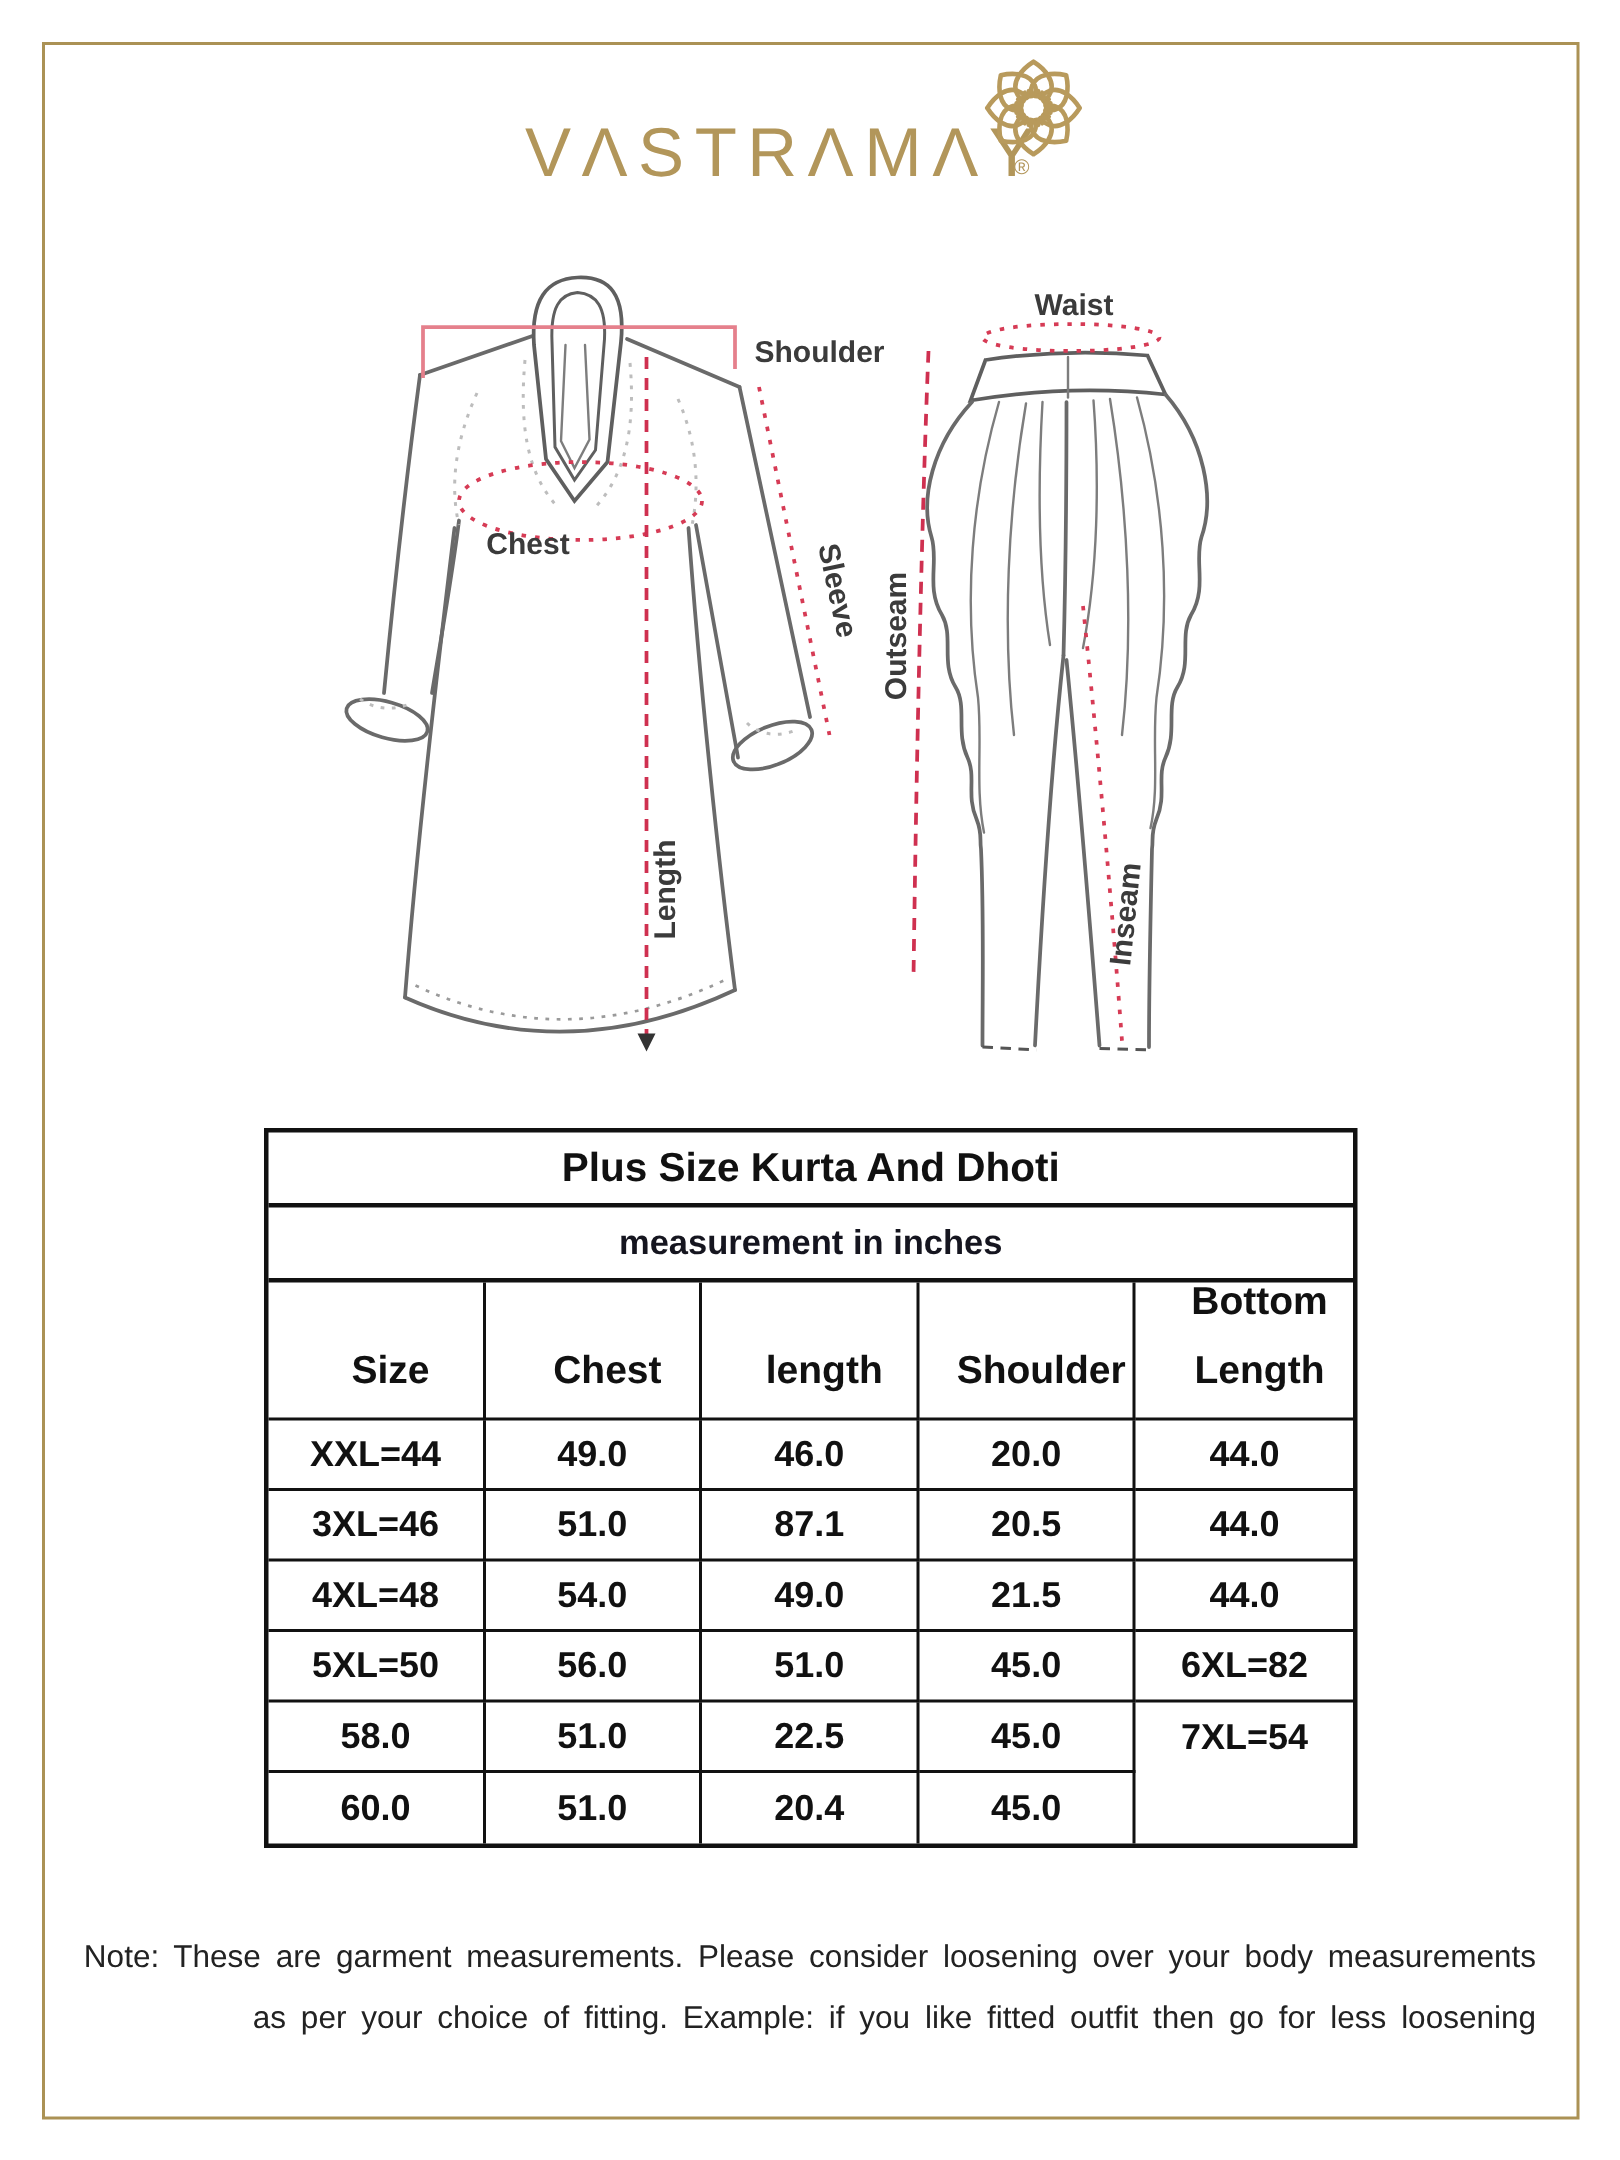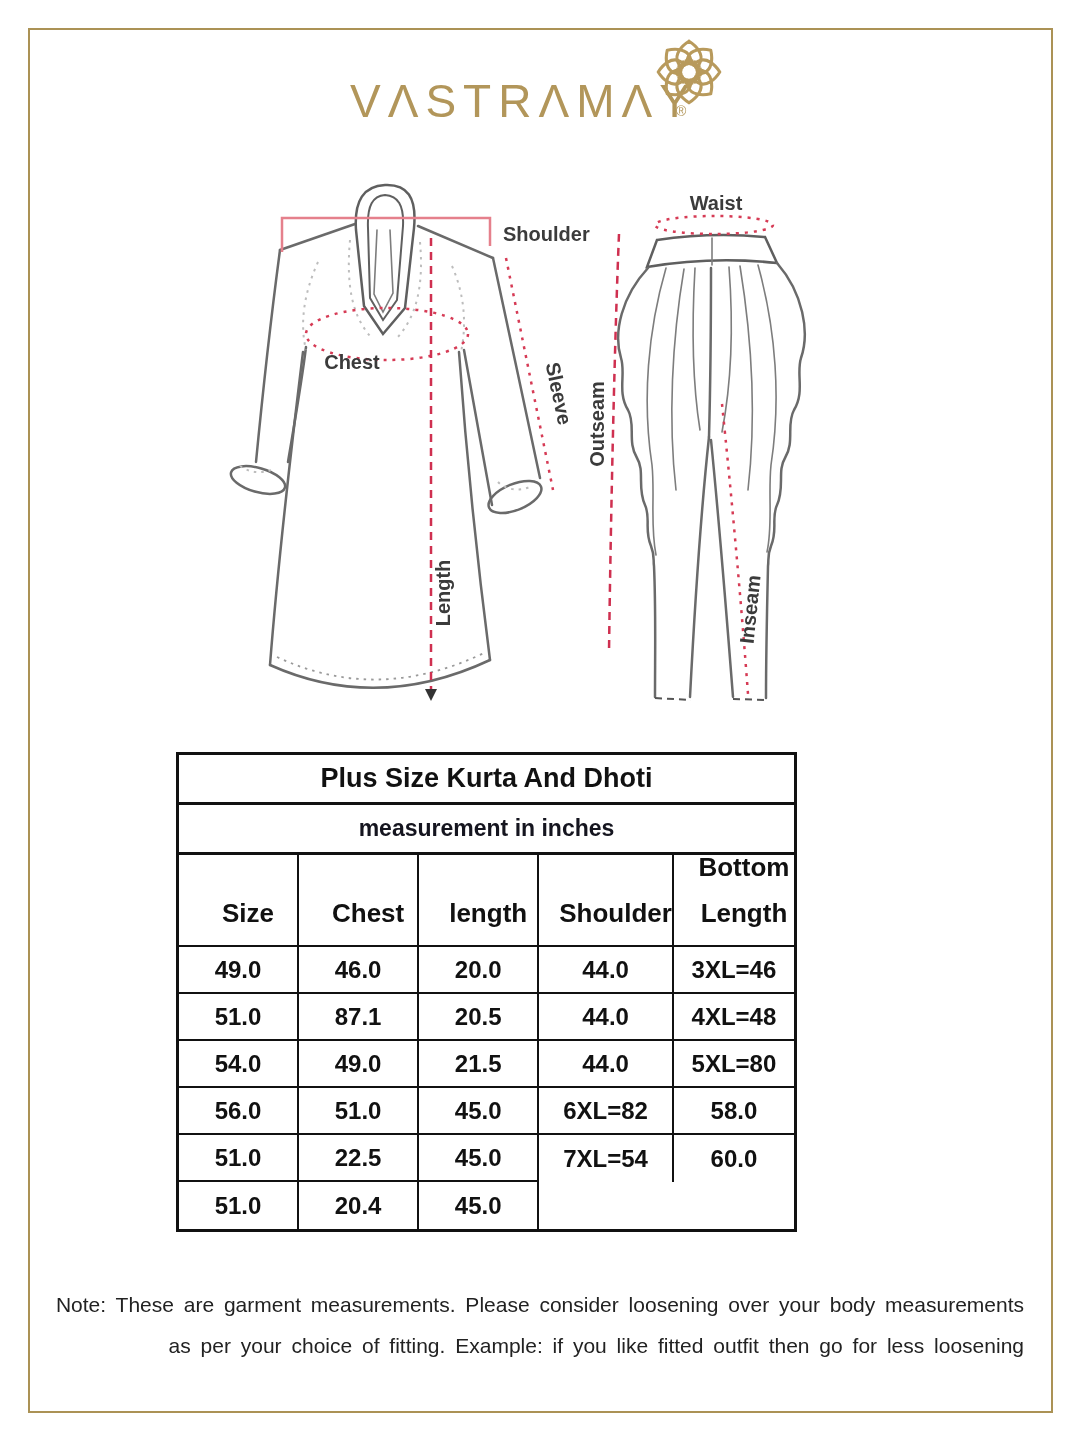--- a/index.html
+++ b/index.html
@@ -18,21 +18,21 @@
   .g-line{fill:none;stroke:#6a6a6a;stroke-width:2.5;stroke-linecap:round;}
   .g-thin{fill:none;stroke:#7d7d7d;stroke-width:1.6;stroke-linecap:round;}
   .g-dot{fill:none;stroke:#bdbdbd;stroke-width:2;stroke-dasharray:2.5 5;}
   .g-hemdot{fill:none;stroke:#9a9a9a;stroke-width:1.8;stroke-dasharray:2.5 5;}
   .m-dash{fill:none;stroke:#cf3050;stroke-width:2.5;stroke-dasharray:8 6;}
   .m-dot{fill:none;stroke:#d63b55;stroke-width:2.5;stroke-dasharray:3 6;}
   .m-bracket{fill:none;stroke:#e5808c;stroke-width:2.5;}
   .m-ankle{fill:none;stroke:#555;stroke-width:2;stroke-dasharray:7 5;}
   .collar{fill:#fff;stroke:#5f5f5f;}
   
-  .size-table{position:absolute;left:176px;top:752px;width:621px;border:3px solid #111;
+  .size-table{position:absolute;left:176px;top:752px;width:729px;border:3px solid #111;
               background:#fff;box-sizing:border-box;color:#111;}
   .st-title{height:50px;border-bottom:3px solid #111;display:flex;align-items:center;
             justify-content:center;font-weight:700;font-size:27px;box-sizing:border-box;}
   .st-sub{height:50px;border-bottom:3px solid #111;display:flex;align-items:center;
           justify-content:center;font-weight:700;font-size:23px;color:#15151f;box-sizing:border-box;text-align:right;}
   .st-grid{display:grid;grid-template-columns:repeat(5,1fr);}
   .st-cell{box-sizing:border-box;border-right:2px solid #111;border-bottom:2px solid #111;
            display:flex;align-items:center;justify-content:center;font-weight:700;}
   .st-cell:nth-child(5n){border-right:none;}
   .st-head{height:92px;align-items:flex-end;padding-bottom:9px;font-size:26px;text-align:center;}
@@ -157,38 +157,39 @@
       <div class="st-cell st-head">
           <span>length</span>
         </div>
       <div class="st-cell st-head">
           <span>Shoulder</span>
         </div>
       <div class="st-cell st-head">
           <span>Bottom Length</span>
         </div>
 
+      <div class="st-cell st-data">XXL=44</div>
       <div class="st-cell st-data">49.0</div>
       <div class="st-cell st-data">46.0</div>
       <div class="st-cell st-data">20.0</div>
       <div class="st-cell st-data">44.0</div>
 
       <div class="st-cell st-data">3XL=46</div>
       <div class="st-cell st-data">51.0</div>
       <div class="st-cell st-data">87.1</div>
       <div class="st-cell st-data">20.5</div>
       <div class="st-cell st-data">44.0</div>
 
       <div class="st-cell st-data">4XL=48</div>
       <div class="st-cell st-data">54.0</div>
       <div class="st-cell st-data">49.0</div>
       <div class="st-cell st-data">21.5</div>
       <div class="st-cell st-data">44.0</div>
 
-      <div class="st-cell st-data">5XL=80</div>
+      <div class="st-cell st-data">5XL=50</div>
       <div class="st-cell st-data">56.0</div>
       <div class="st-cell st-data">51.0</div>
       <div class="st-cell st-data">45.0</div>
 
       <div class="st-cell st-data">6XL=82</div>
       <div class="st-cell st-data">58.0</div>
       <div class="st-cell st-data">51.0</div>
       <div class="st-cell st-data">22.5</div>
       <div class="st-cell st-data">45.0</div>
 

